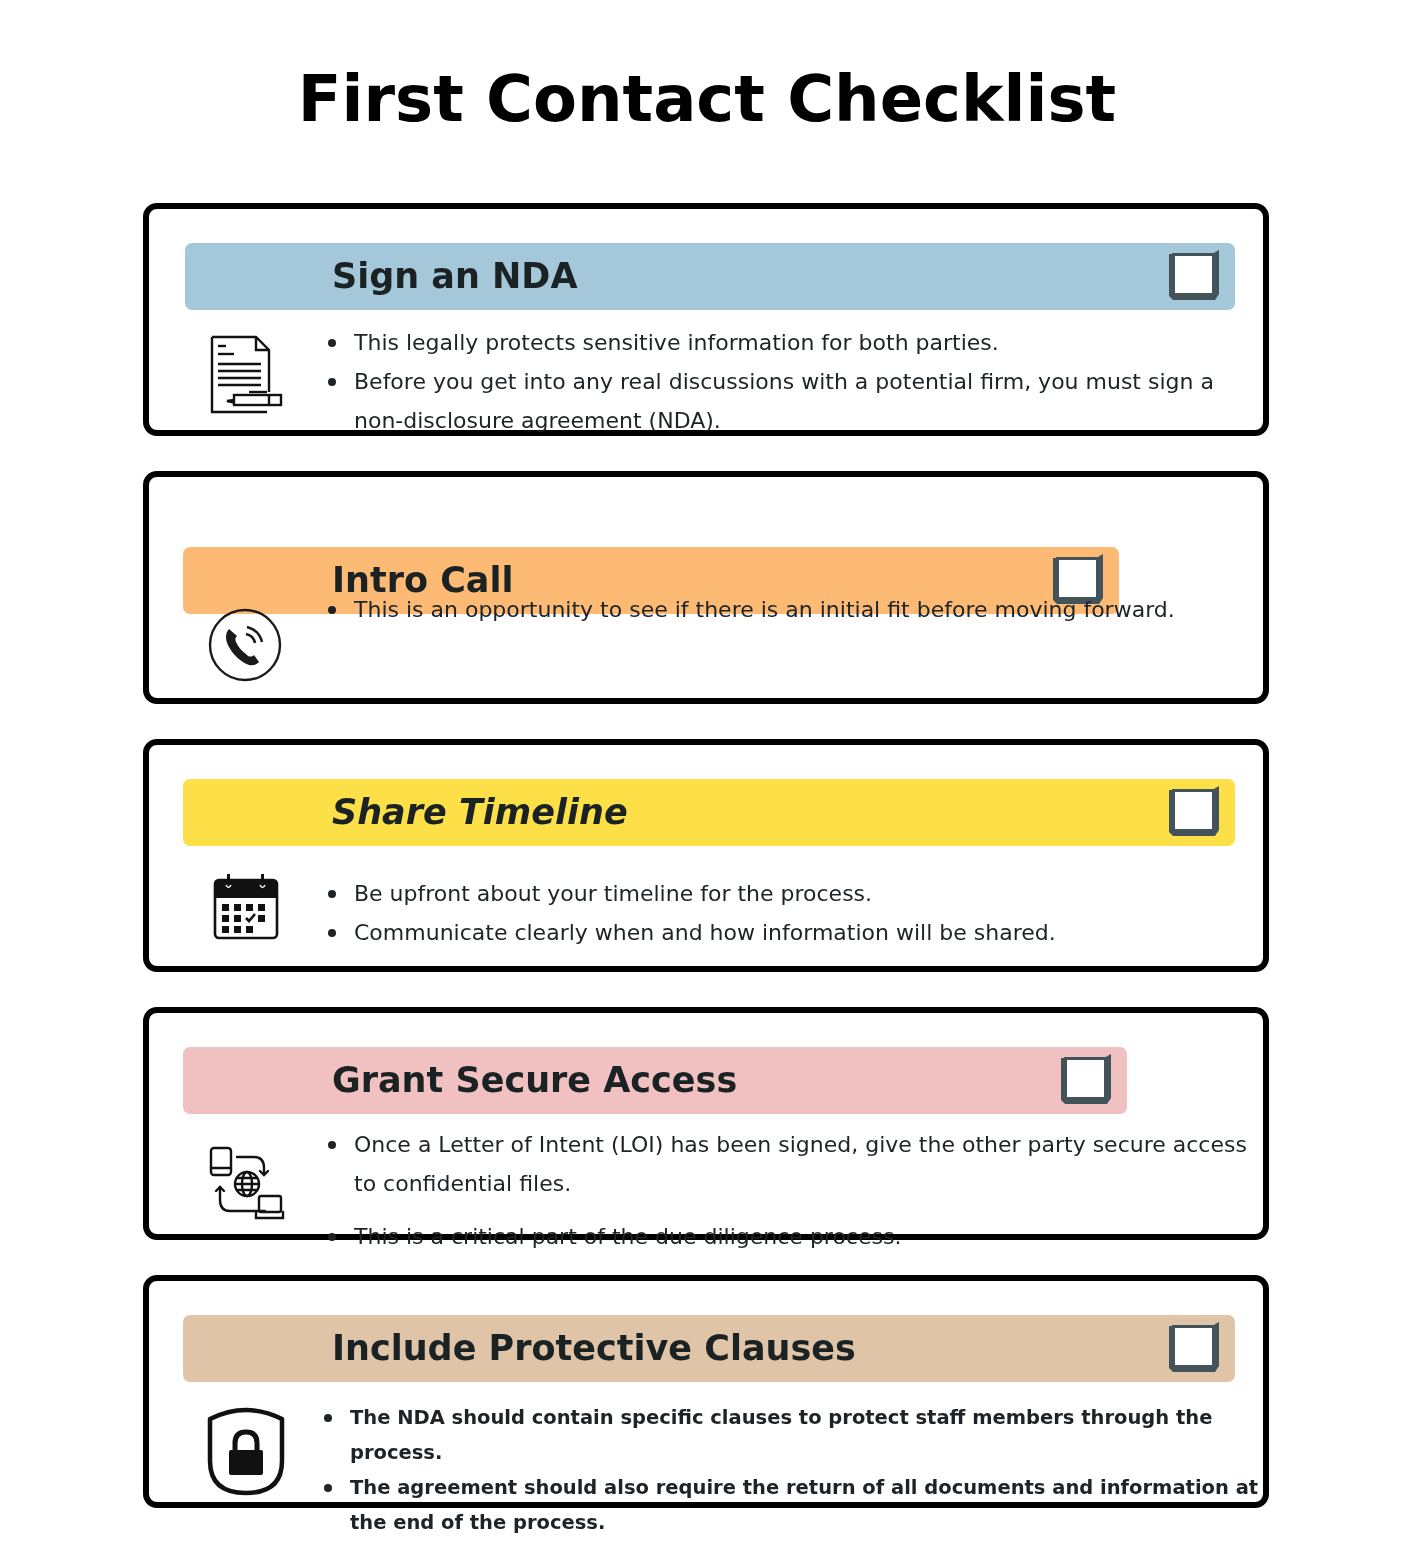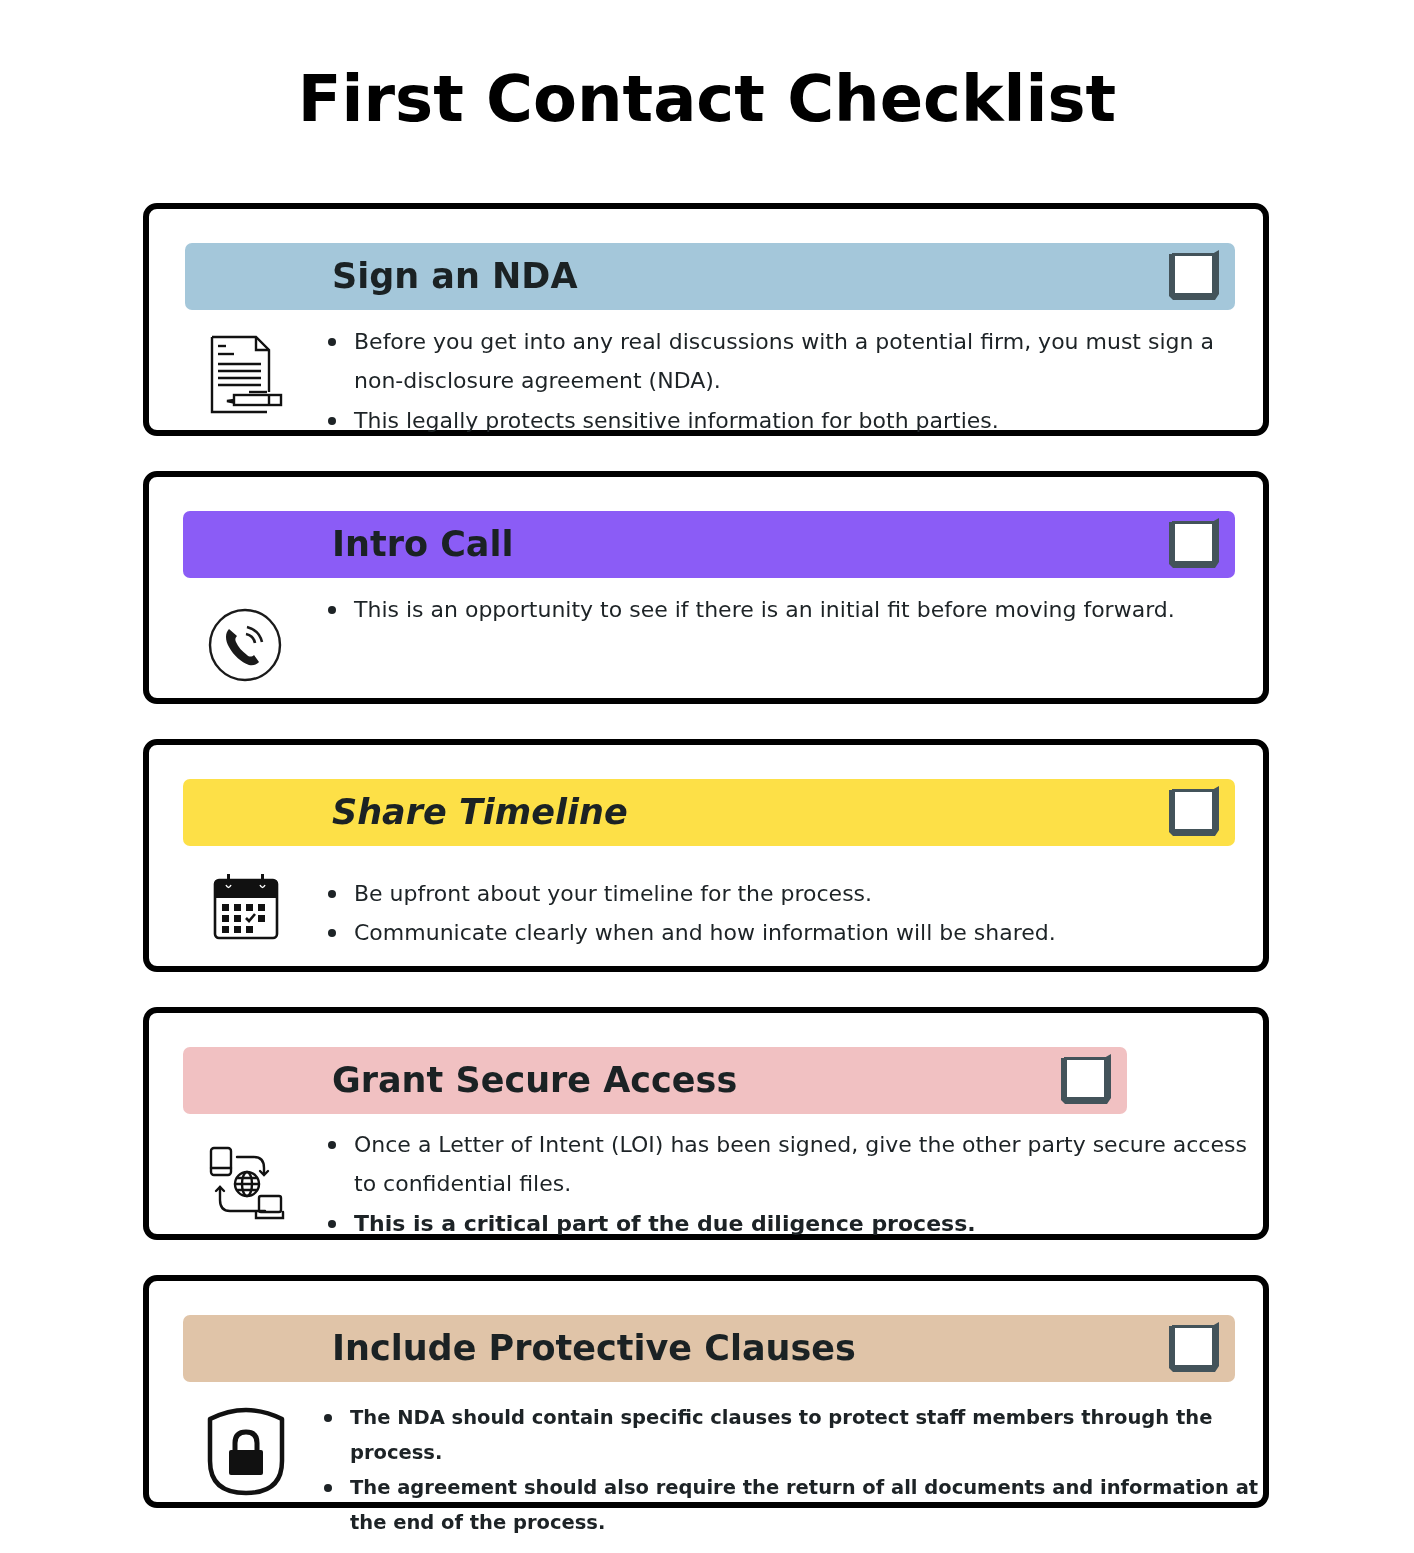--- a/index.html
+++ b/index.html
@@ -75,27 +75,27 @@
       <line x1="9" y1="37" x2="52" y2="37"></line>
       <line x1="9" y1="44" x2="52" y2="44"></line>
       <line x1="9" y1="51" x2="52" y2="51"></line>
       <line x1="40" y1="58" x2="58" y2="58"></line>
       <path d="M25 66 L18 67 L25 68.5" fill="#111"></path>
       <rect x="25" y="61" width="47" height="10"></rect>
       <line x1="60" y1="61" x2="60" y2="71"></line>
     </svg>
   </div>
   <ul class="bullets" style="top:113px;">
+    <li style="margin-top:1px;">This legally protects sensitive information for both parties.</li>
     <li>Before you get into any real discussions with a potential firm, you must sign a non-disclosure agreement (NDA).</li>
-    <li style="margin-top:1px;">This legally protects sensitive information for both parties.</li>
   </ul>
 </div>
 
 <div class="card" style="top:471px;">
-  <div class="bar" style="background:#8b5cf6; left:34px; width:1052px;">
+  <div class="bar" style="background:#fdba74; left:34px; width:936px;margin-top:36px;">
     <div class="bar-title" style="left:149px;">Intro Call</div>
     <div class="checkbox">
         <div class="shadow"></div>
         <div class="face"></div>
       </div>
   </div>
   <div class="icon" style="top:130px; left:58px; width:76px; height:76px;">
     <svg viewBox="0 0 76 76">
       <circle cx="38" cy="38" r="35" fill="none" stroke="#1a1a1a" stroke-width="2.4"></circle>
       <path d="M22 22 C18 26 18 33 22 40 C27 49 34 55 42 58 C47 59 50 57 52 55 L47 48 C45 50 42 50 40 48 C35 44 31 40 29 35 C28 33 28 31 30 29 Z" fill="#1a1a1a"></path>
@@ -167,21 +167,21 @@
       <line x1="28" y1="32" x2="48" y2="32"></line>
       <line x1="28" y1="44" x2="48" y2="44"></line>
       <path d="M56 65 H21 Q11 65 11 54 V41"></path>
       <path d="M7 45 L11 41 L15 45"></path>
       <rect x="50" y="50" width="22" height="16" rx="2"></rect>
       <path d="M47 66 V72 H74 V66"></path>
     </svg>
   </div>
   <ul class="bullets" style="top:112px;">
     <li>Once a Letter of Intent (LOI) has been signed, give the other party secure access to confidential files.</li>
-    <li style="margin-top:1px;font-weight:bold;">This is a critical part of the due diligence process.</li>
+    <li style="margin-top:14px;">This is a critical part of the due diligence process.</li>
   </ul>
 </div>
 
 <div class="card" style="top:1275px;">
   <div class="bar" style="background:#e0c4a8; left:34px; width:1052px;">
     <div class="bar-title" style="left:149px;">Include Protective Clauses</div>
     <div class="checkbox">
         <div class="shadow"></div>
         <div class="face"></div>
       </div>

